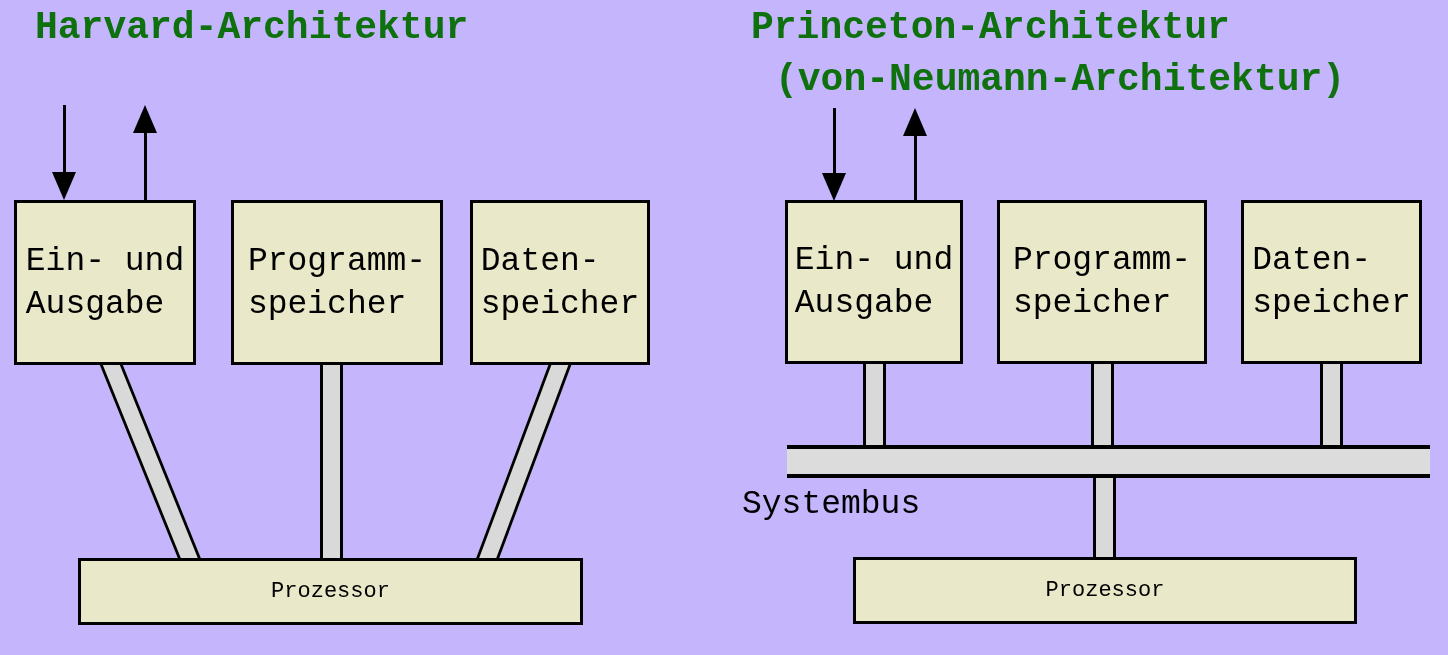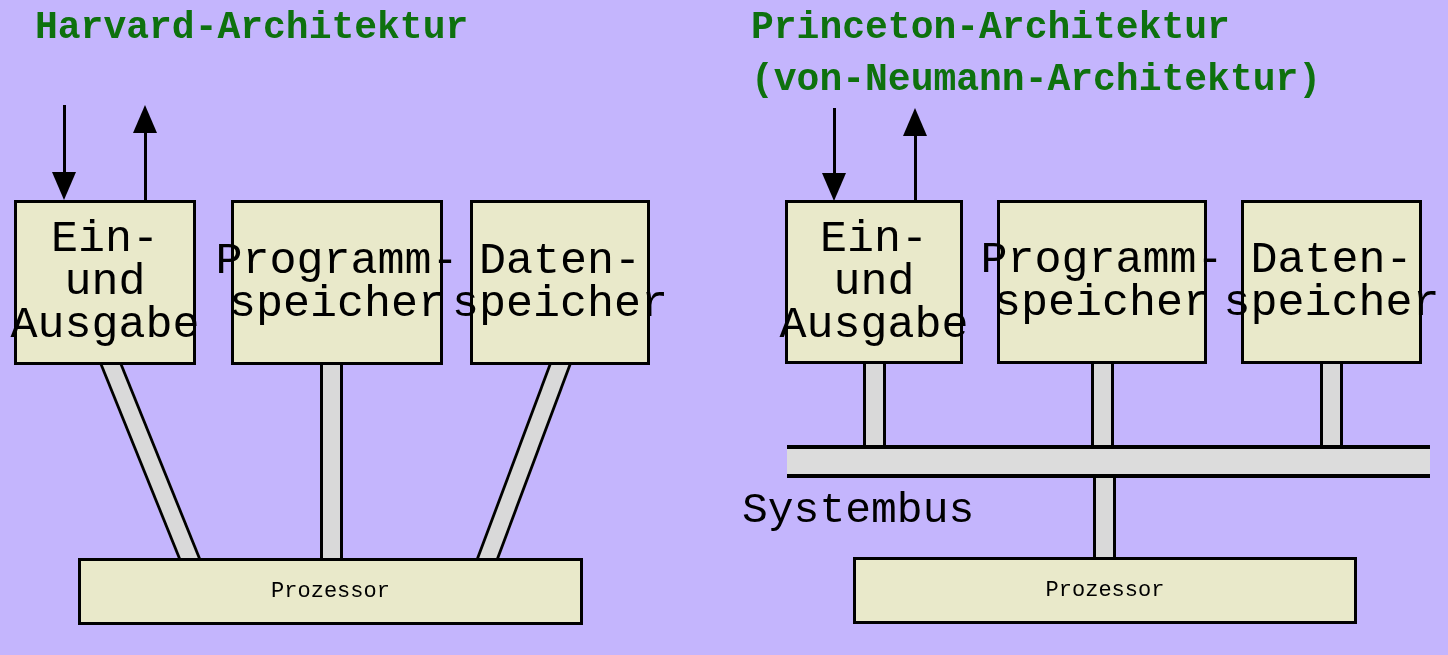--- a/index.html
+++ b/index.html
@@ -7,39 +7,39 @@
     position:relative;width:1448px;height:655px;background:#c4b5fd;overflow:hidden;
     font-family:Liberation Mono, monospace;color:#000;
   }
   .title{
     position:absolute;margin:0;font-size:38px;font-weight:bold;
     color:var(--title-green,#0e710e);line-height:52px;white-space:nowrap;
   }
   .arch-box{
     position:absolute;box-sizing:border-box;border:3px solid #000;
     background:var(--box-fill,#e9e9ca);display:flex;align-items:center;justify-content:center;
-    text-align:center;font-size:45px;line-height:43px;white-space:pre-line;z-index:2;
+    text-align:left;font-size:33px;line-height:43px;white-space:pre-line;z-index:2;
   }
   .proc-box{
     position:absolute;box-sizing:border-box;border:3px solid #000;
     background:var(--box-fill,#e9e9ca);display:flex;align-items:center;justify-content:center;
     font-size:22px;z-index:2;
   }
   .connector{
     position:absolute;box-sizing:border-box;width:23px;
     background:var(--conn-fill,#d9d9d9);
     border-left:3px solid #000;border-right:3px solid #000;z-index:1;
   }
   .skew-right{transform:skewX(22deg);transform-origin:0 0;}
   .skew-left{transform:skewX(-20.5deg);transform-origin:0 0;}
   .bus{
     position:absolute;box-sizing:border-box;background:var(--bus-fill,#dcdcdc);
     border-top:4px solid #000;border-bottom:4px solid #000;z-index:2;
   }
-  .bus-label{position:absolute;font-size:43px;white-space:nowrap;z-index:3;}
+  .bus-label{position:absolute;font-size:33px;white-space:nowrap;z-index:3;}
   .stem{position:absolute;width:3px;background:#000;}
   .head-down{
     position:absolute;width:0;height:0;
     border-left:12px solid transparent;border-right:12px solid transparent;
     border-top:28px solid #000;
   }
   .head-up{
     position:absolute;width:0;height:0;
     border-left:12px solid transparent;border-right:12px solid transparent;
     border-bottom:28px solid #000;
@@ -77,21 +77,21 @@
 speicher</div>
     <div class="arch-box" style="left:470px;top:200px;width:180px;height:165px;">Daten-
 speicher</div>
 
     <div class="proc-box" style="left:78px;top:558px;width:505px;height:67px;">Prozessor</div>
   </section>
 
   <section>
     <h1 class="title" style="left:751px;top:2px;">
       <span style="display:block;">Princeton-Architektur</span>
-      <span style="display:block;">(von-Neumann-Architektur)</span>
+      <span style="display:block;margin-left:24px;">(von-Neumann-Architektur)</span>
     </h1>
 
     
     <span>
       <span class="stem" style="left:833px;top:108px;height:68px;"></span>
       <span class="head-down" style="left:822px;top:173px;"></span>
     </span>
     
     <span>
       <span class="head-up" style="left:903px;top:108px;"></span>

